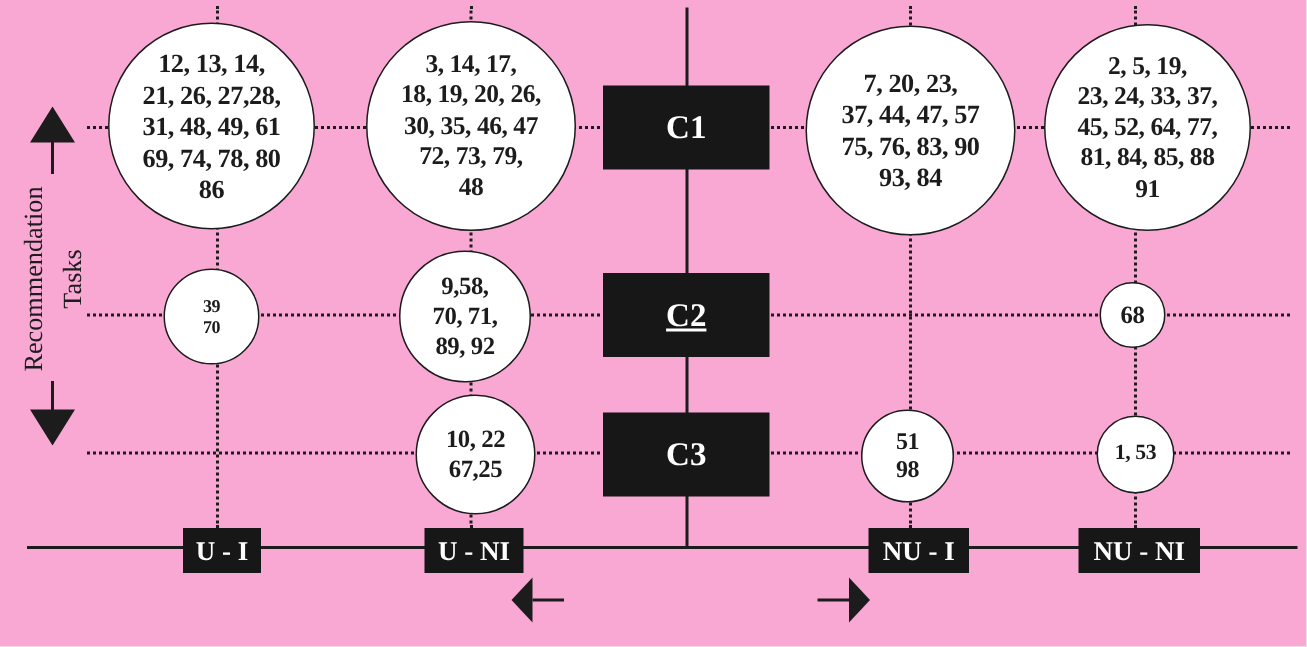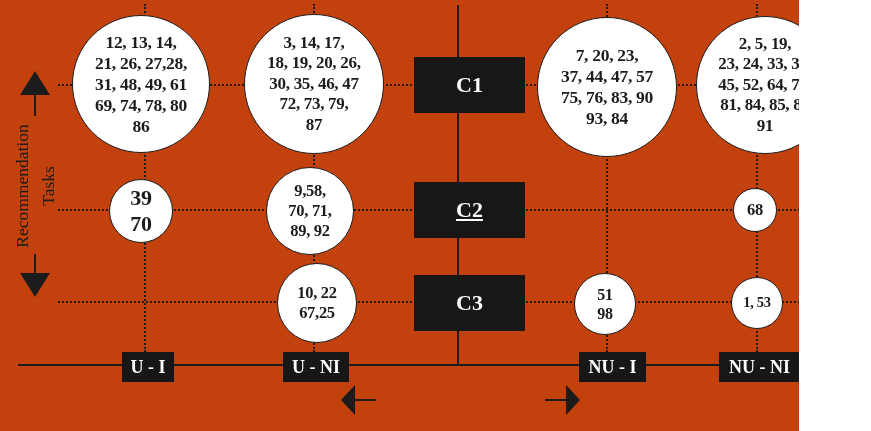--- a/index.html
+++ b/index.html
@@ -1,20 +1,20 @@
 <!DOCTYPE html>
 <html><head>
 <meta charset="utf-8">
 <style>
   html, body { margin: 0; padding: 0; background: #ffffff; }
   #canvas {
     position: relative;
-    width: 799px;
+    width: 871px;
     height: 431px;
-    background: #c2410c;
+    background: #f9a8d4;
     overflow: hidden;
     font-family: "Liberation Serif", "DejaVu Serif", serif;
     color: #1c1c1c;
   }
   
   .dot-h {
     position: absolute;
     border-top: 2px dotted #1c1c1c;
     height: 0; z-index: 1;
   }
@@ -58,21 +58,20 @@
     width: 111px;
     height: 56px;
     background: #171717;
     color: #ffffff;
     display: flex;
     align-items: center;
     justify-content: center;
     font-weight: bold;
     font-size: 22px;
     z-index: 4;
-    margin-left: 12px;
   }
   
   .sbox {
     position: absolute;
     top: 352px;
     height: 30px;
     background: #171717;
     color: #ffffff;
     display: flex;
     align-items: center;
@@ -132,31 +131,31 @@
 
   <div class="circle" style="left:72px;  top:15px;  width:138px; height:138px; font-size:17.5px;">12, 13, 14,
 21, 26, 27,28,
 31, 48, 49, 61
 69, 74, 78, 80
 86</div>
   <div class="circle" style="left:244px; top:14px;  width:140px; height:140px; font-size:17px;">3, 14, 17,
 18, 19, 20, 26,
 30, 35, 46, 47
 72, 73, 79,
-87</div>
+48</div>
   <div class="circle" style="left:537px; top:17px;  width:140px; height:140px; font-size:17.5px;">7, 20, 23,
 37, 44, 47, 57
 75, 76, 83, 90
 93, 84</div>
   <div class="circle" style="left:696px; top:16px;  width:138px; height:138px; font-size:17px;">2, 5, 19,
 23, 24, 33, 37,
 45, 52, 64, 77,
 81, 84, 85, 88
 91</div>
-  <div class="circle" style="left:109px; top:179px; width:64px;  height:64px;  font-size:22px;">39
+  <div class="circle" style="left:109px; top:179px; width:64px;  height:64px;  font-size:12px;">39
 70</div>
   <div class="circle" style="left:266px; top:167px; width:88px;  height:88px;  font-size:16.5px;">9,58,
 70, 71,
 89, 92</div>
   <div class="circle" style="left:733px; top:188px; width:44px;  height:44px;  font-size:16.5px;text-align:center;">68</div>
   <div class="circle" style="left:277px; top:263px; width:80px;  height:80px;  font-size:16.5px;">10, 22
 67,25</div>
   <div class="circle" style="left:574px; top:273px; width:62px;  height:62px;  font-size:16px;">51
 98</div>
   <div class="circle" style="left:731px; top:277px; width:52px;  height:52px;  font-size:14.5px;">1, 53</div>

